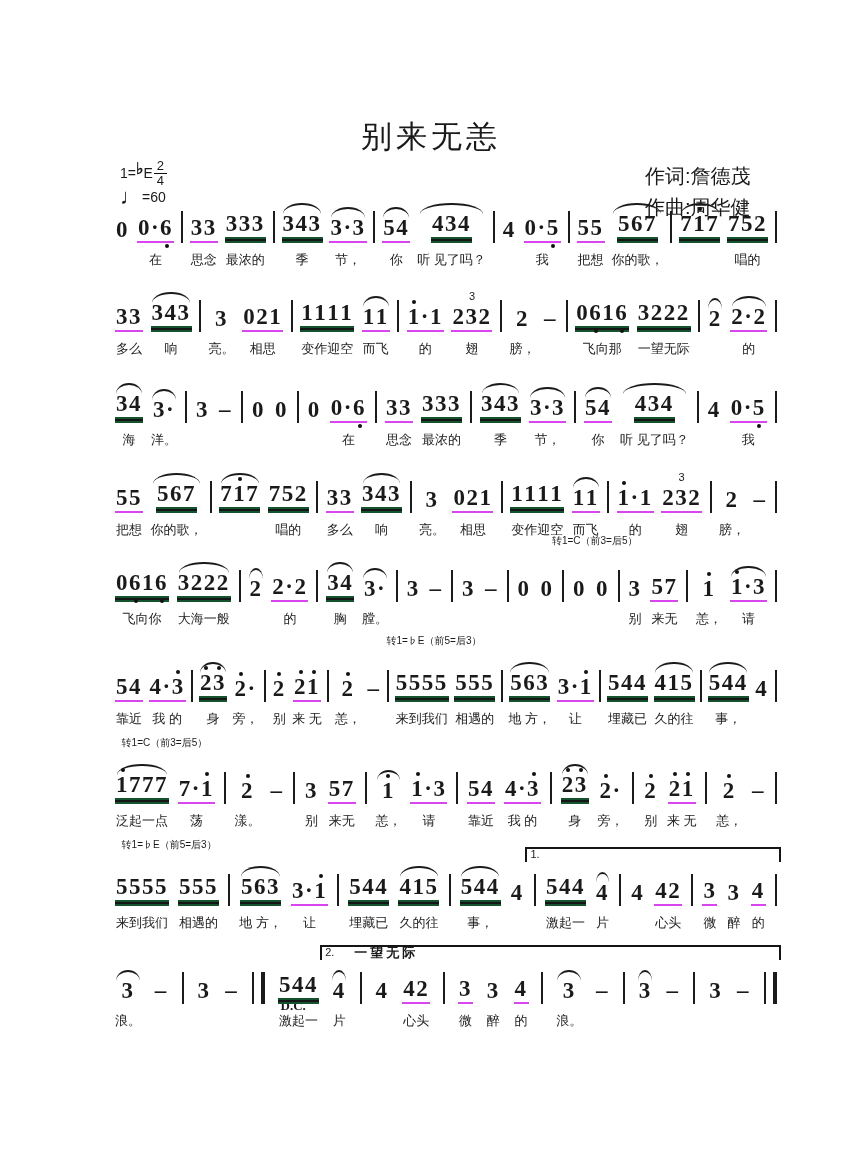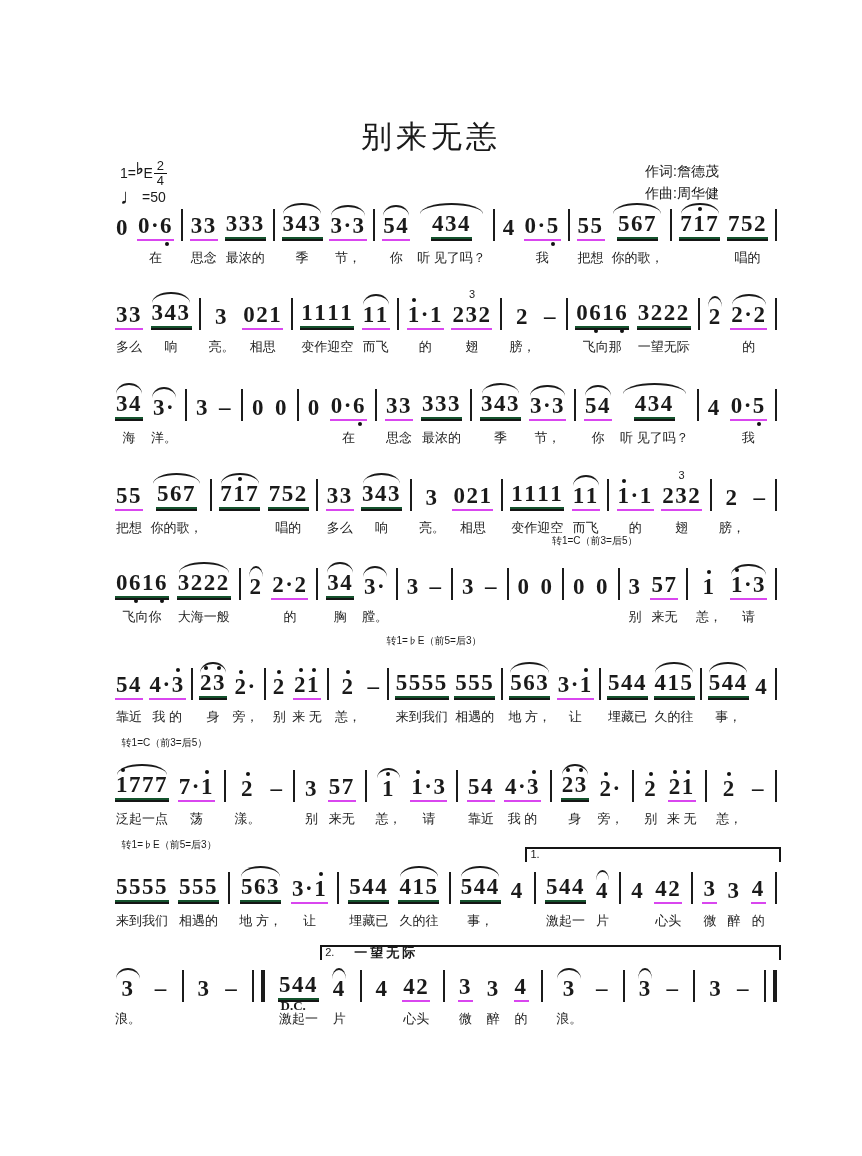--- a/index.html
+++ b/index.html
@@ -2,21 +2,21 @@
 <html><head>
 <meta charset="utf-8">
 <style>
   html,body{margin:0;padding:0;background:#e8e8e8;}
   .page{position:relative;width:862px;height:1156px;background:#ffffff;margin:0 auto;
         font-family:"Liberation Sans",sans-serif;color:#1a1a1a;overflow:hidden;}
   .title{position:absolute;top:116px;left:0;width:100%;text-align:center;
          font-size:31px;letter-spacing:4px;}
   .subtitle{position:absolute;top:158px;left:0;width:100%;text-align:center;
             font-size:20px;letter-spacing:1px;}
-  .credits{position:absolute;top:161px;left:645px;font-size:14px;line-height:1.55;text-align:right;}
+  .credits{position:absolute;top:161px;left:645px;font-size:20px;line-height:1.55;text-align:right;}
   .keyblock{position:absolute;left:120px;top:160px;font-size:14px;}
   .keyline{display:flex;align-items:center;height:26px;}
   .flat{font-size:16px;position:relative;top:-5px;font-weight:bold;}
   .frac{display:inline-block;text-align:center;font-size:13px;line-height:1.05;margin-left:1px;}
   .frac .ftop{border-bottom:1px solid #111;padding:0 3px;display:block;}
   .frac .fbot{display:block;}
   .tempo{margin-top:0;display:flex;align-items:center;}
   .qnote{font-size:22px;font-weight:bold;line-height:1;}
   .footer{position:absolute;top:1040px;left:388px;font-size:14px;white-space:nowrap;}
 
@@ -25,21 +25,21 @@
   .row{display:flex;justify-content:space-between;align-items:flex-end;}
   .tok{display:flex;flex-direction:column;align-items:center;position:relative;min-width:14px;}
   .arcz{height:11px;width:100%;position:relative;}
   .arc{height:9px;border-top:2px solid #1a1a1a;
        border-radius:50% 50% 0 0 / 100% 100% 0 0;width:92%;margin:2px auto 0;}
   .tri{position:absolute;top:-3px;left:50%;transform:translateX(-50%);
        font-size:11px;background:#fff;padding:0 2px;line-height:1;}
   .nt{font-family:"Liberation Serif","DejaVu Serif",serif;font-weight:bold;font-size:23px;
       line-height:1;letter-spacing:1.5px;position:relative;padding:0 1px 2px;white-space:nowrap;}
   .u1{border-bottom:2px solid #d946ef;}
-  .u2{border-bottom:4px solid #14532d;}
+  .u2{border-bottom:6px solid #14532d;}
   .u2::after{content:"";position:absolute;left:0;right:0;bottom:-4px;height:2px;background:#151515;}
   .ch{position:relative;display:inline-block;}
   .ch.hi::before{content:"";position:absolute;top:-5px;left:50%;transform:translateX(-50%);
                  width:4px;height:4px;background:#111;border-radius:50%;}
   .ch.lo::after{content:"";position:absolute;bottom:-9px;left:50%;transform:translateX(-50%);
                 width:4px;height:4px;background:#111;border-radius:50%;}
   .ly{height:18px;margin-top:8px;font-size:13px;white-space:nowrap;color:#222;line-height:18px;}
   .bar{width:2px;height:32px;background:#1b1b1b;margin-bottom:26px;flex:0 0 auto;}
   .bar.fin{width:7px;background:transparent;border-left:2px solid #1b1b1b;
            border-right:4px solid #1b1b1b;}
@@ -68,21 +68,21 @@
       <span>1=</span>
         <span class="flat">♭</span>
         <span>E</span>
         <span class="frac">
           <span class="ftop">2</span>
           <span class="fbot">4</span>
         </span>
     </div>
     <div class="tempo">
       <span class="qnote">♩</span>
-        <span>=50</span>
+        <span>=60</span>
     </div>
   </div>
 
   <div id="score">
       <div class="sys" style="top: 201px;">
         <div class="row">
           <div class="tok">
             <div class="arcz"></div>
             <div class="nt"><span class="ch">0</span></div>
             <div class="ly"></div>

